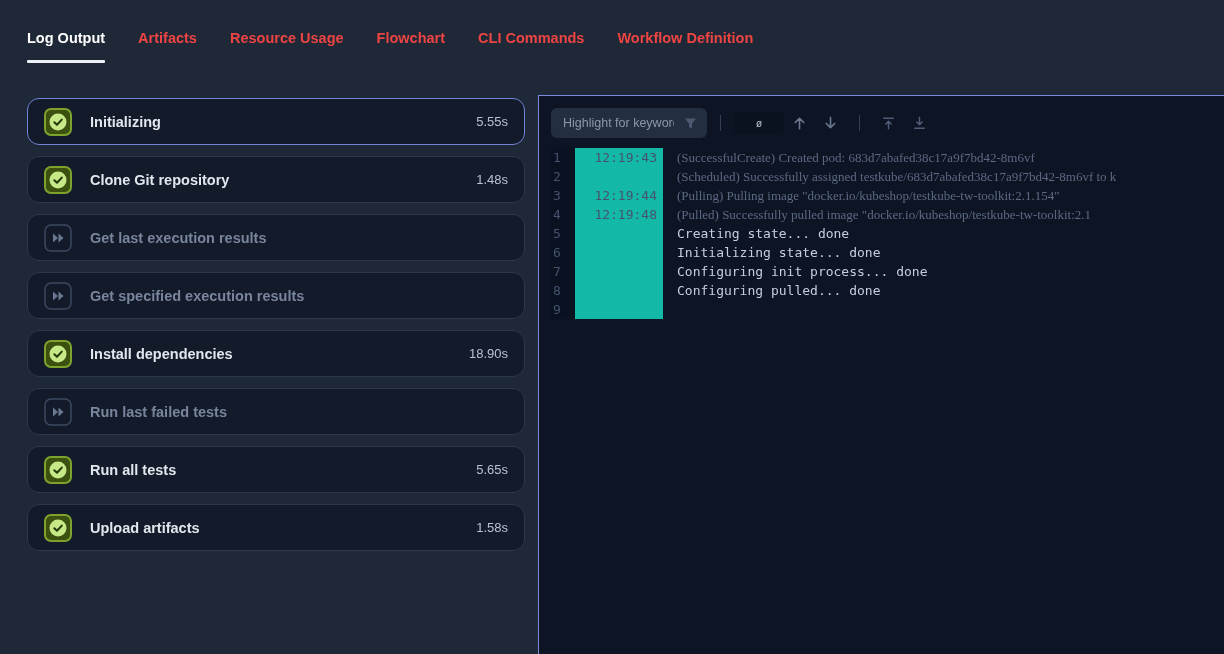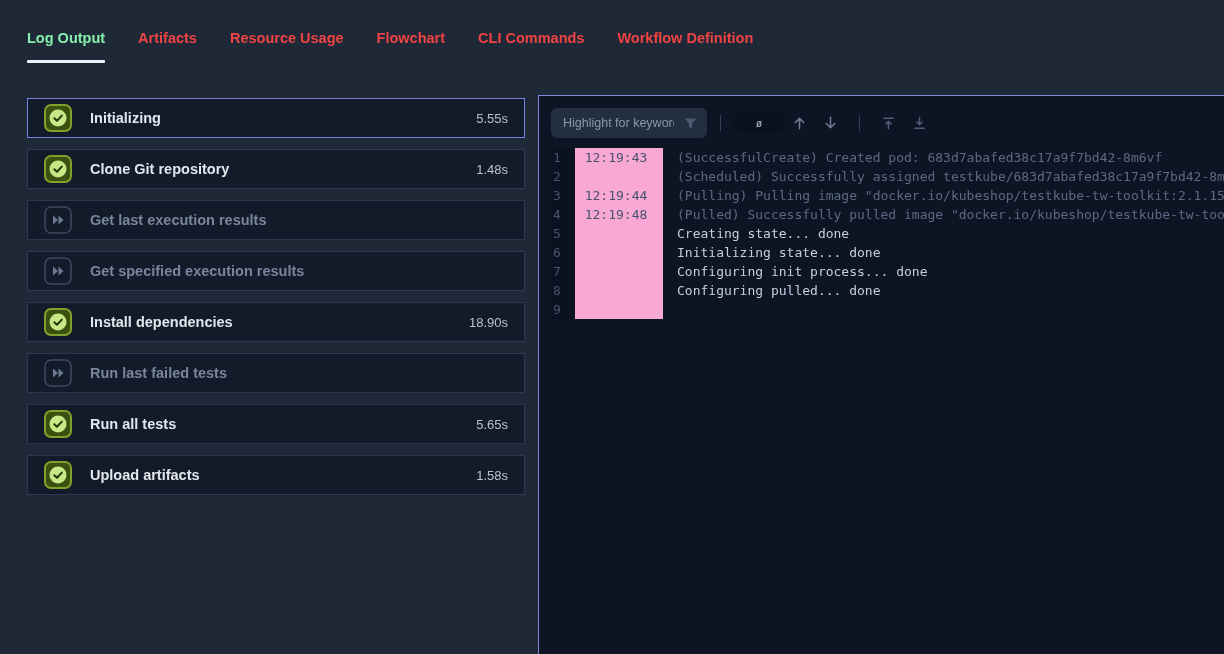--- a/index.html
+++ b/index.html
@@ -5,26 +5,26 @@
   html,body{margin:0;padding:0;}
   body{
     width:1224px;height:654px;overflow:hidden;position:relative;
     background:#1e2836;
     font-family:"Liberation Sans", sans-serif;
     -webkit-font-smoothing:antialiased;
   }
   
   .tabbar{position:absolute;left:27px;top:30px;display:flex;gap:33px;align-items:flex-start;}
   .tab{position:relative;font-size:14.5px;font-weight:700;color:#ef4444;cursor:pointer;padding-bottom:17px;white-space:nowrap;}
-  .tab.active{color:#86efac;font-weight:700;}
+  .tab.active{color:#ffffff;font-weight:700;}
   .tab.active::after{content:"";position:absolute;left:0;right:0;bottom:0;height:3px;background:#eef1f5;border-radius:1px;}
   
   .steps{position:absolute;left:27px;top:98px;width:498px;display:flex;flex-direction:column;gap:11px;}
   .step{
-    box-sizing:border-box;height:40px;border-radius:0;
+    box-sizing:border-box;height:47px;border-radius:12px;
     background:#131b2a;border:1px solid #2b384d;
     display:flex;align-items:center;padding:0 16px;cursor:pointer;
   }
   .step.selected{border:1.5px solid #7383d9;}
   .step .icon{width:28px;height:28px;flex:0 0 28px;display:flex;align-items:center;justify-content:center;}
   .step .label{margin-left:18px;font-size:14.5px;font-weight:700;color:#e2e7ee;}
   .step.skipped .label{color:#78859c;text-align:center;}
   .step .time{margin-left:auto;font-size:13px;color:#b8c1d0;}
   
   .logpanel{
@@ -47,23 +47,23 @@
     width:50px;height:22px;background:#0a1220;border-radius:6px;
     display:flex;align-items:center;justify-content:center;
     font-size:10px;color:#b9c2d2;font-family:"DejaVu Sans Mono",monospace;
   }
   .tb-btn{background:none;border:none;padding:0;margin:0 8px;cursor:pointer;display:flex;align-items:center;justify-content:center;height:20px;}
   .tb-btn svg{display:block;}
   
   .loglines{font-family:"DejaVu Sans Mono","Liberation Mono",monospace;font-size:13px;line-height:19px;}
   .logrow{display:flex;white-space:pre;}
   .logrow .num{flex:0 0 22px;padding-left:2px;background:#0a1120;color:#46536f;}
-  .logrow .time{flex:0 0 82px;text-align:center;padding-right:6px;background:#f9a8d4;color:#46536f;}
+  .logrow .time{flex:0 0 82px;text-align:right;padding-right:6px;background:#14b8a6;color:#46536f;}
   .logrow .text{padding-left:14px;color:#c6cede;overflow:hidden;}
-  .logrow.dim .text{color:#5c6983;}
+  .logrow.dim .text{color:#5c6983;font-family:Liberation Serif, serif;}
 </style>
 </head>
 <body>
 
 <div class="tabbar">
   <div class="tab active">Log Output</div>
   <div class="tab">Artifacts</div>
   <div class="tab">Resource Usage</div>
   <div class="tab">Flowchart</div>
   <div class="tab">CLI Commands</div>

